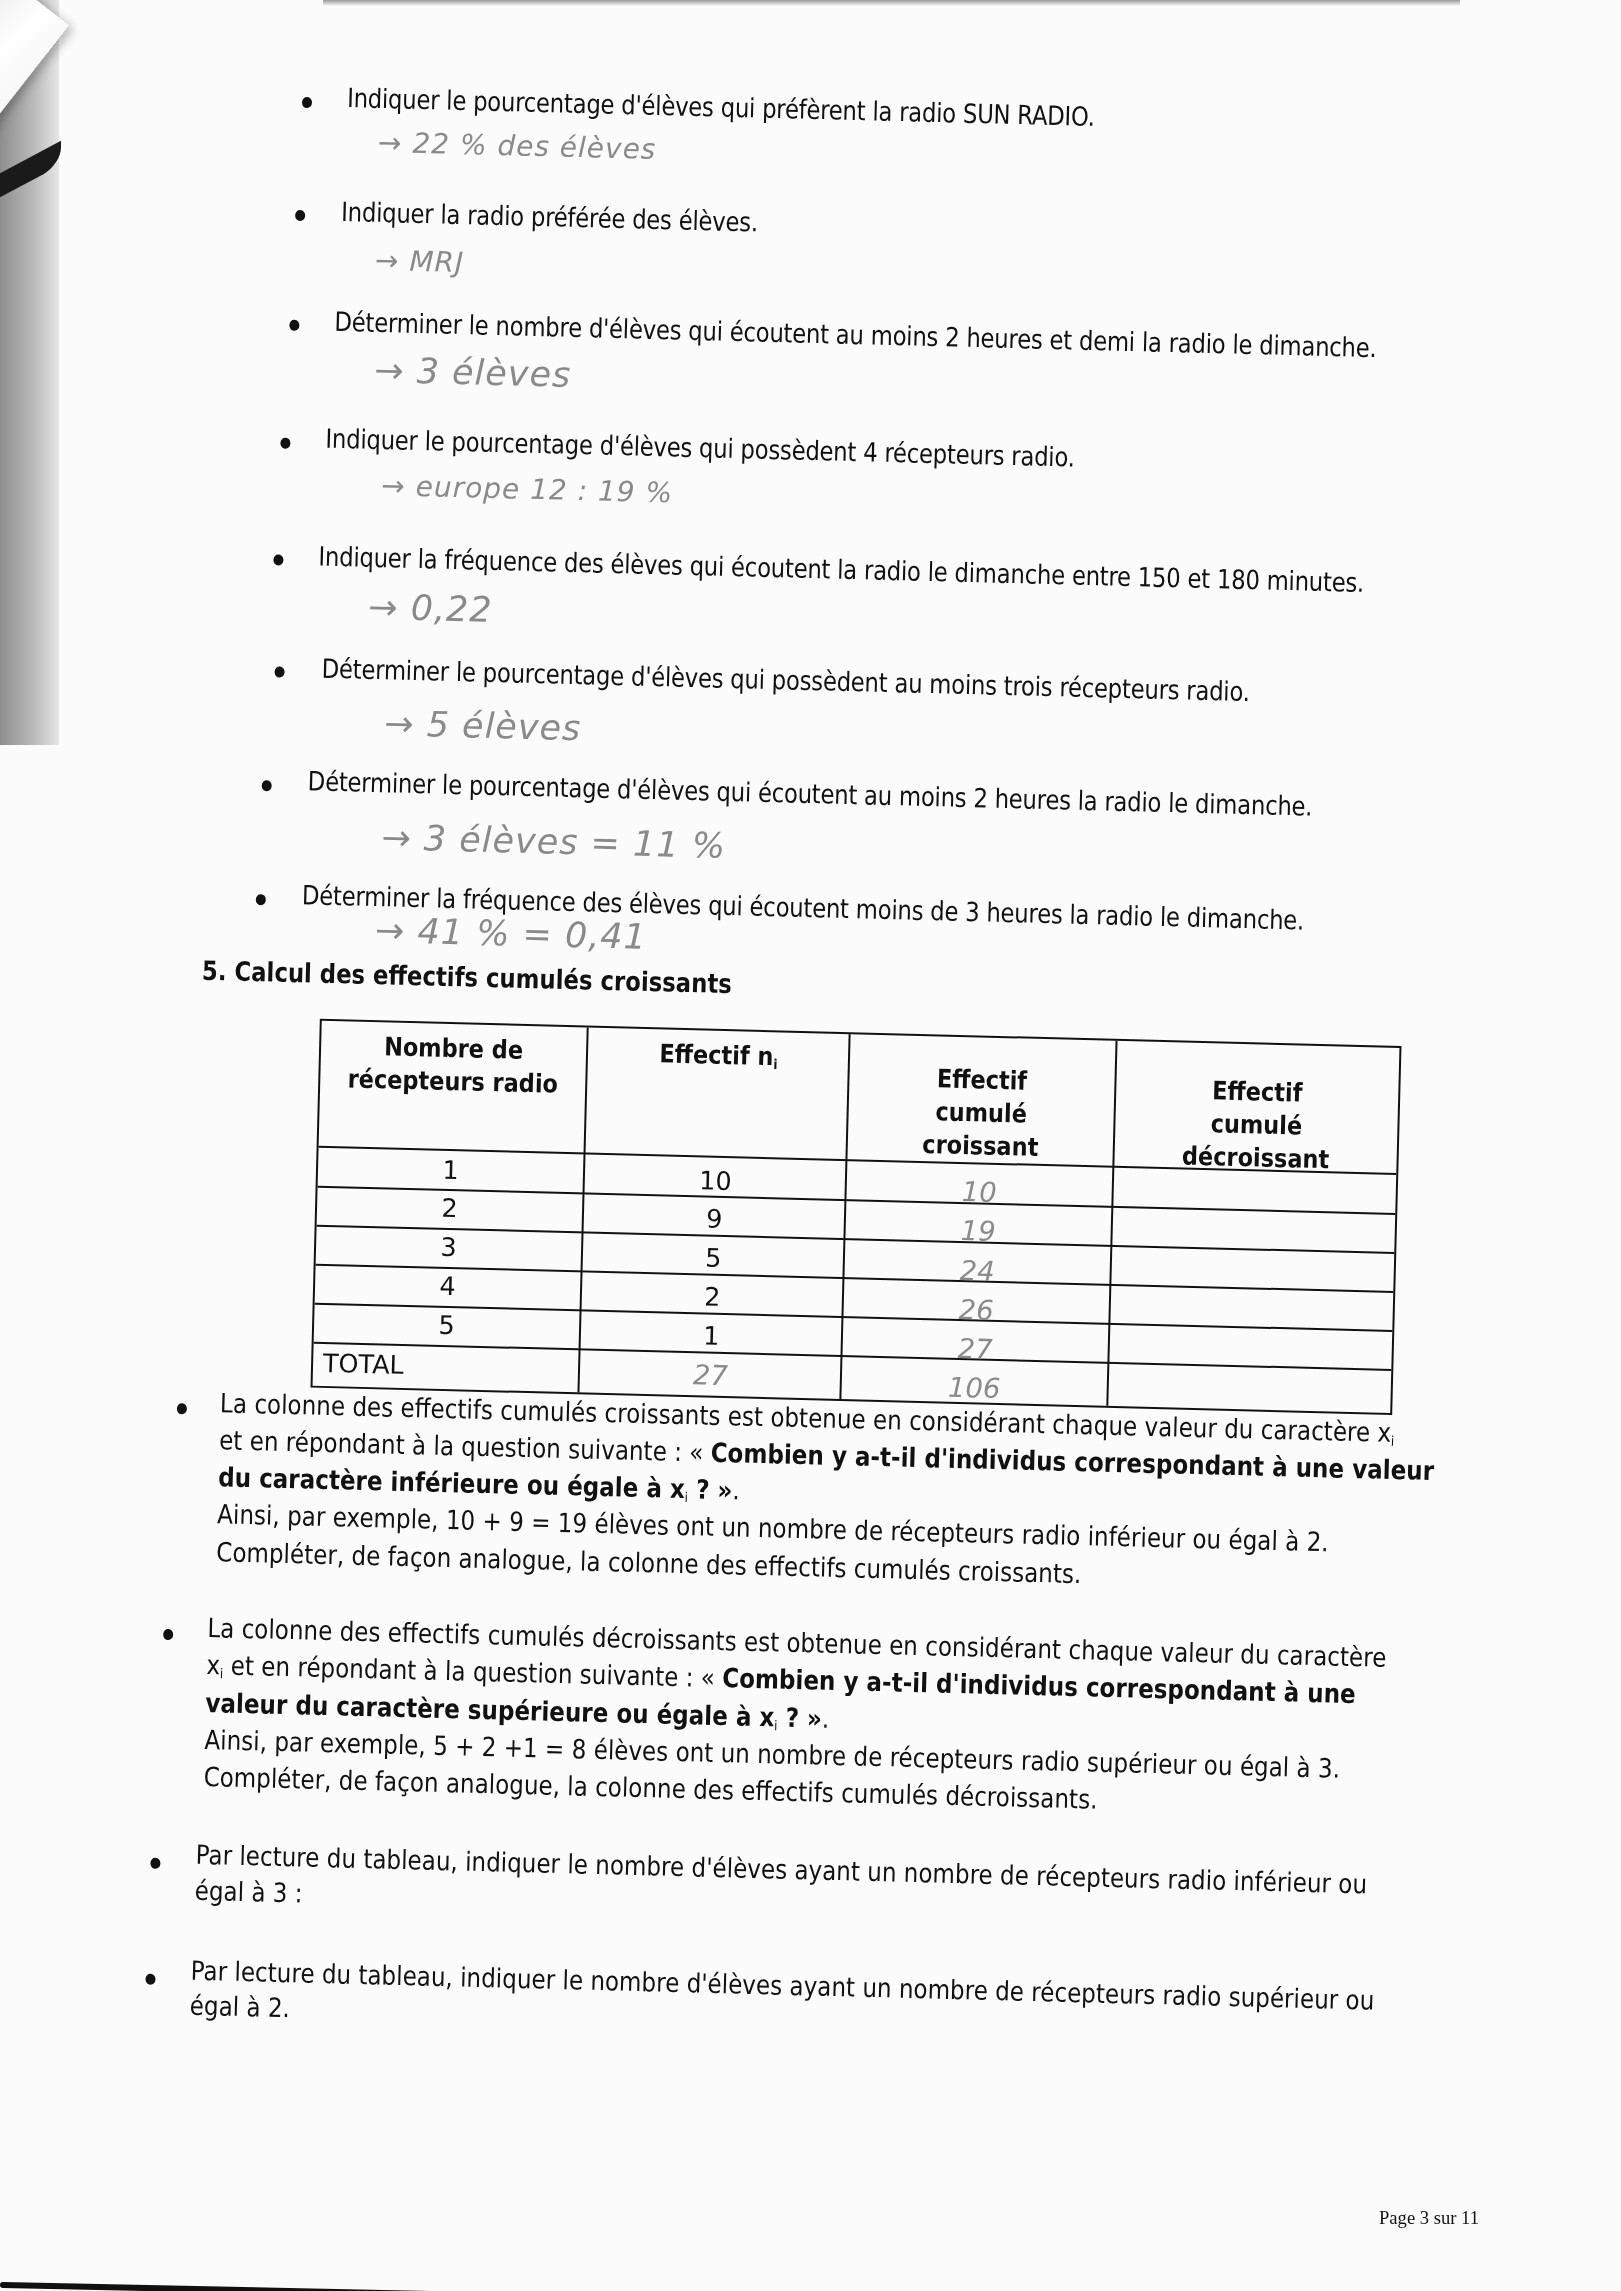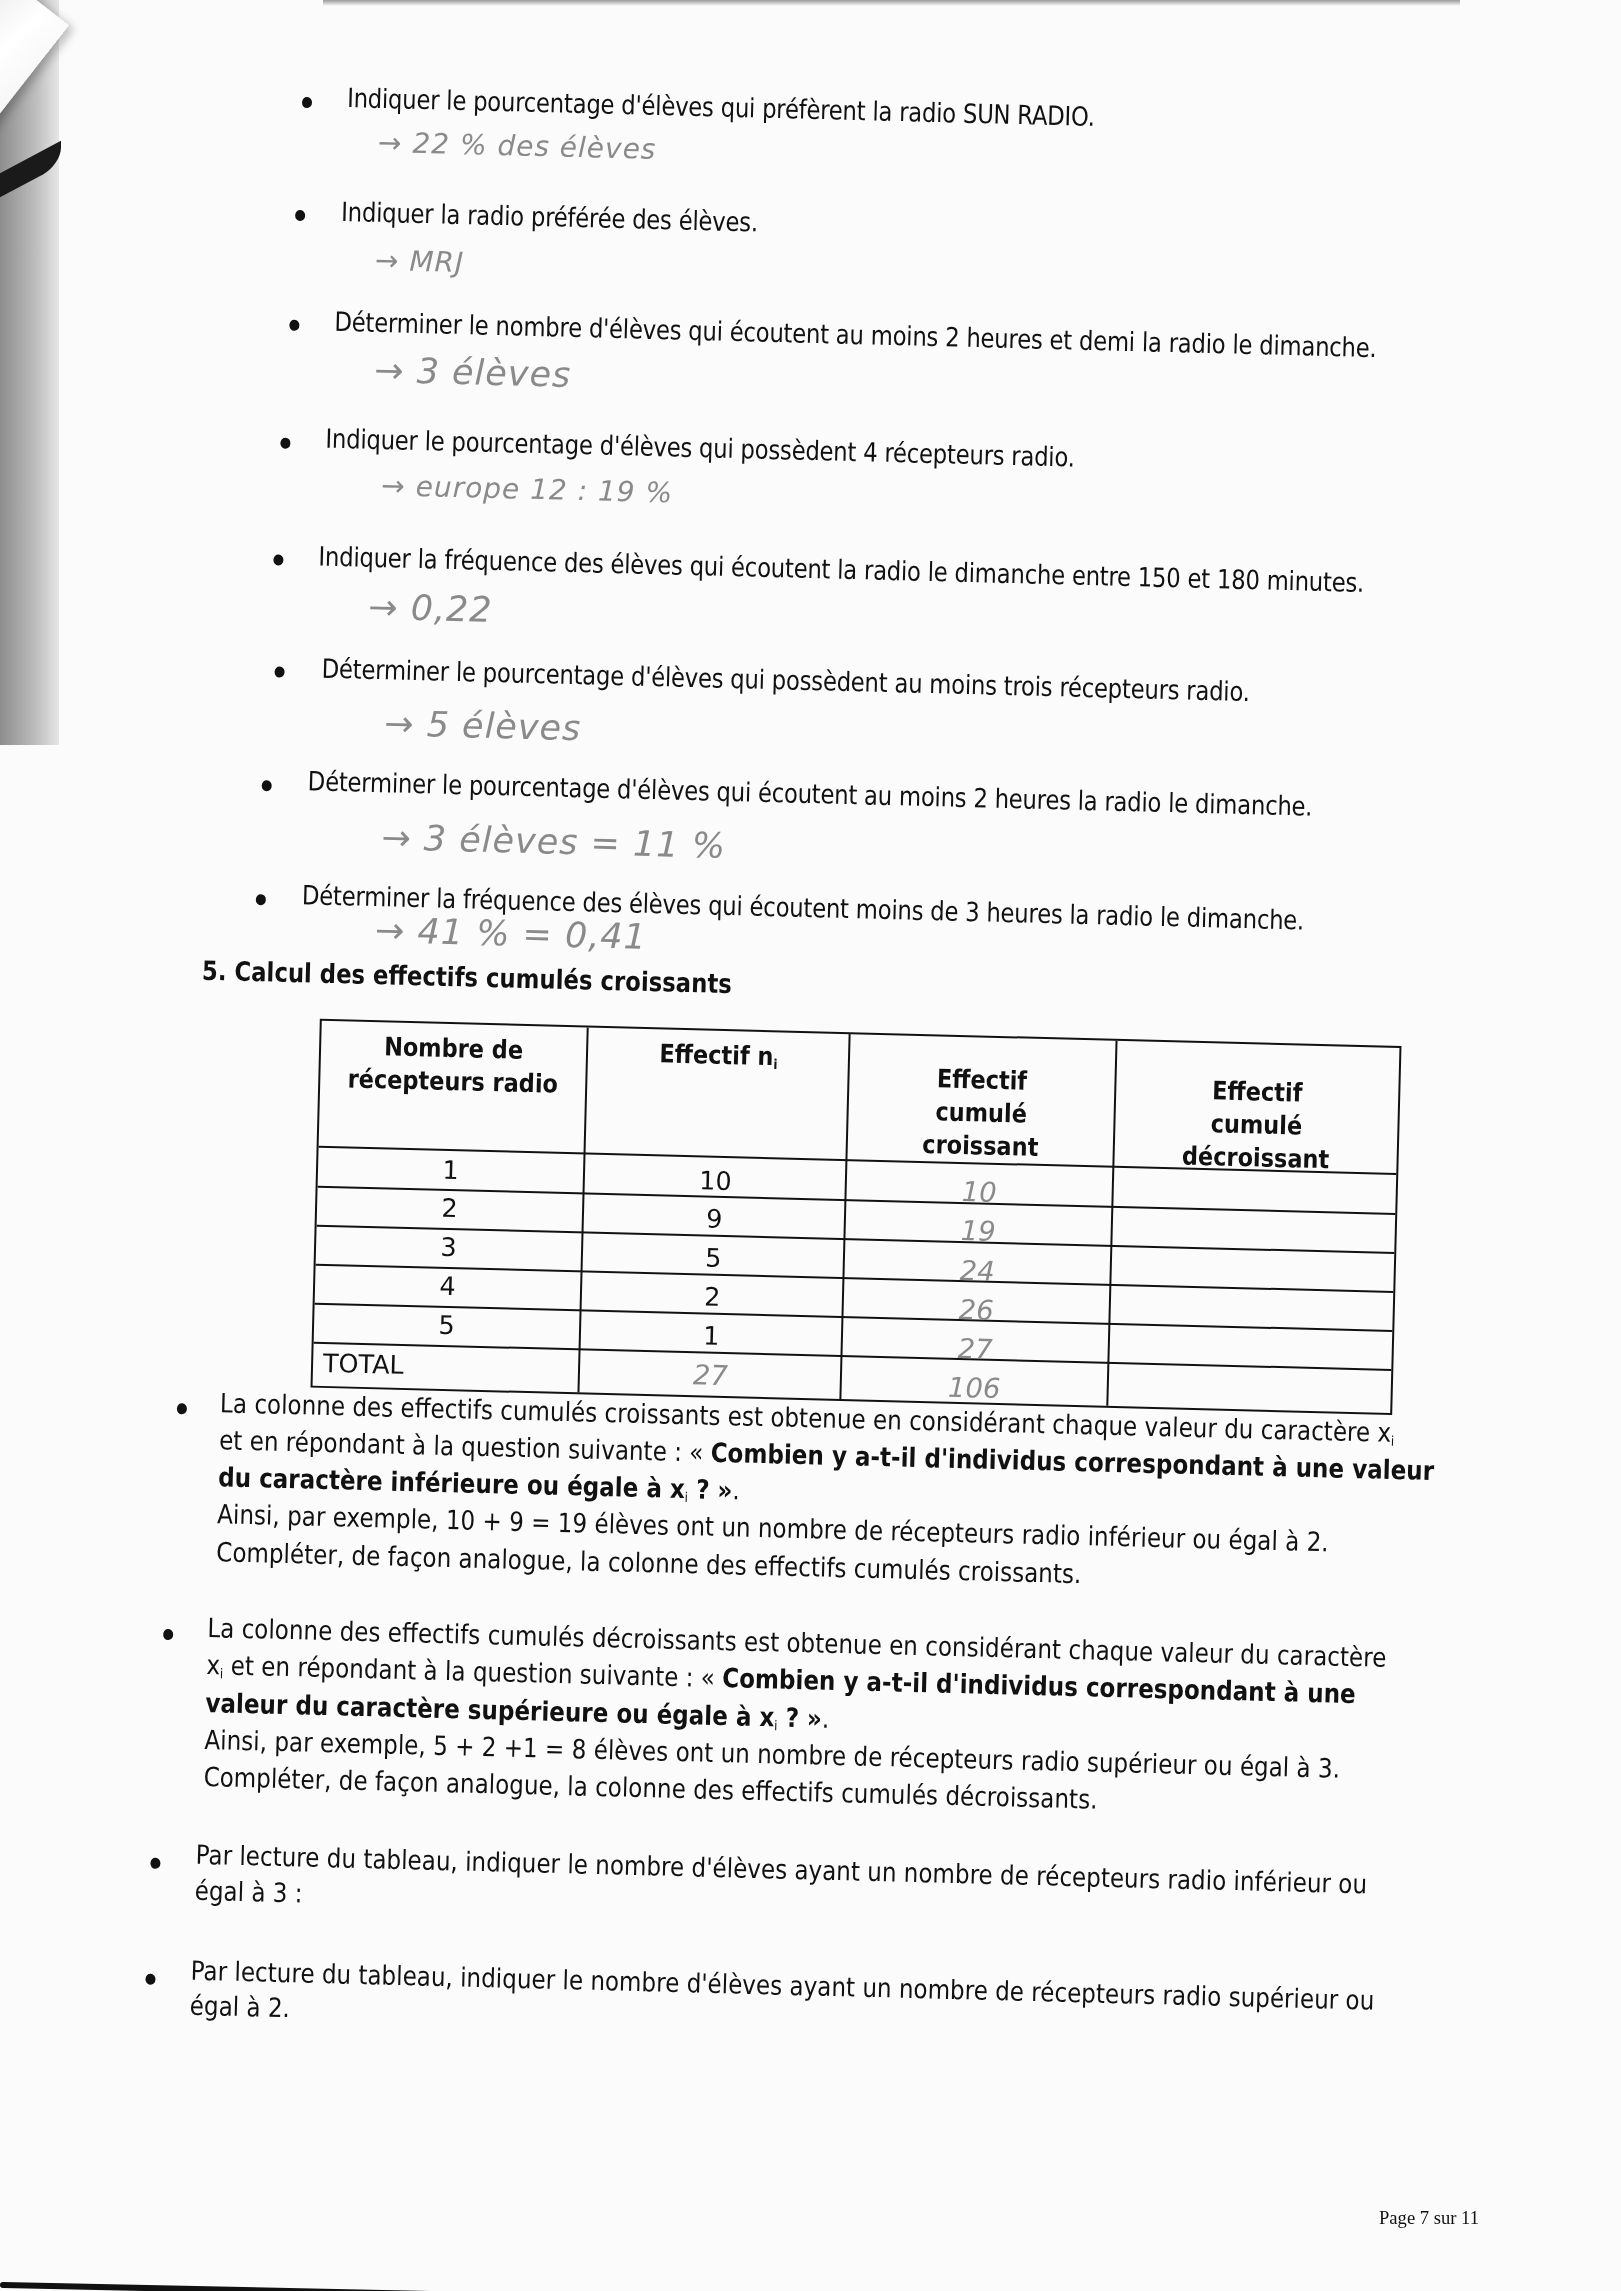--- a/index.html
+++ b/index.html
@@ -204,14 +204,14 @@
     <div class="abs para" style="left:214px;top:1890px">égal à 3 :</div>
   </div>
 
   <div>
     <span class="bullet" style="left:167px;top:1990px"></span>
     <div class="abs para" style="left:212px;top:1970px">Par lecture du tableau, indiquer le nombre d'élèves ayant un nombre de récepteurs radio supérieur ou</div>
     <div class="abs para" style="left:212px;top:2005px">égal à 2.</div>
   </div>
 </div>
 
-<div class="footer">Page 7 sur 11</div>
+<div class="footer">Page 3 sur 11</div>
 
 
 </body></html>

